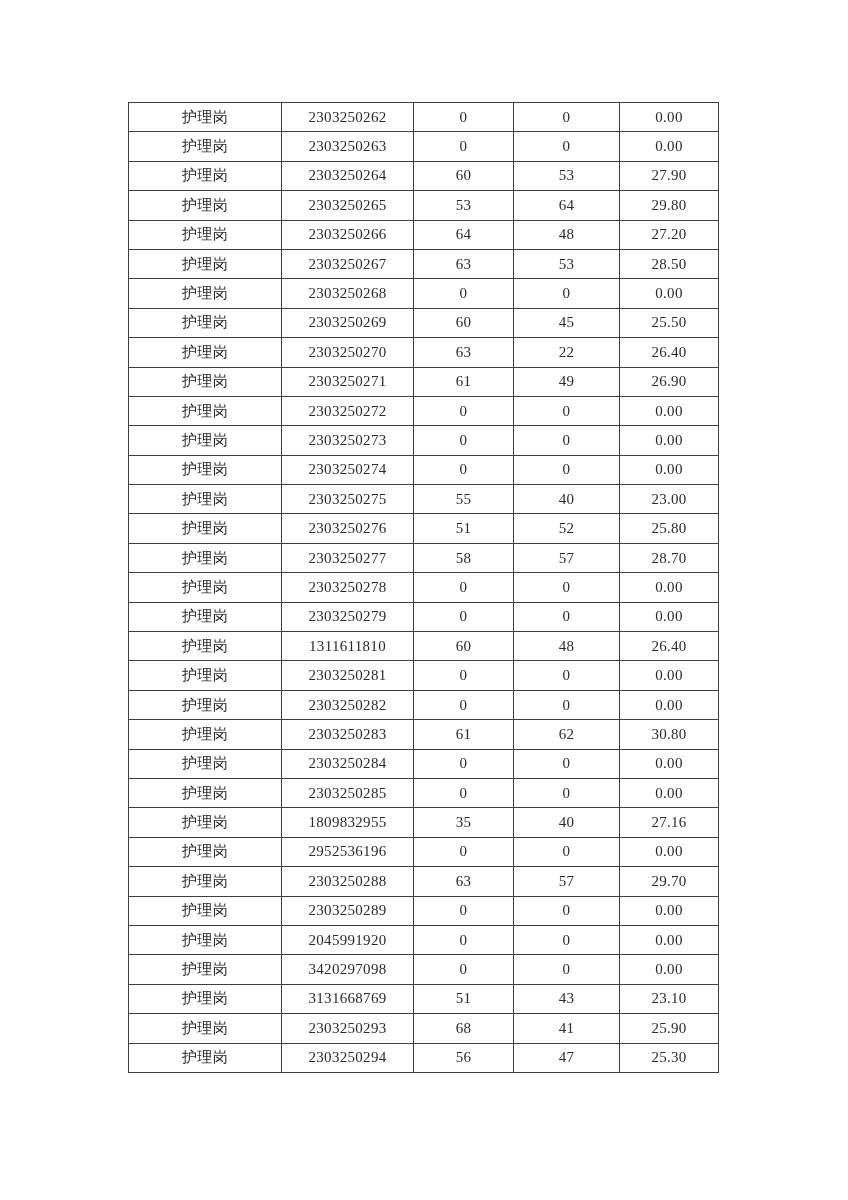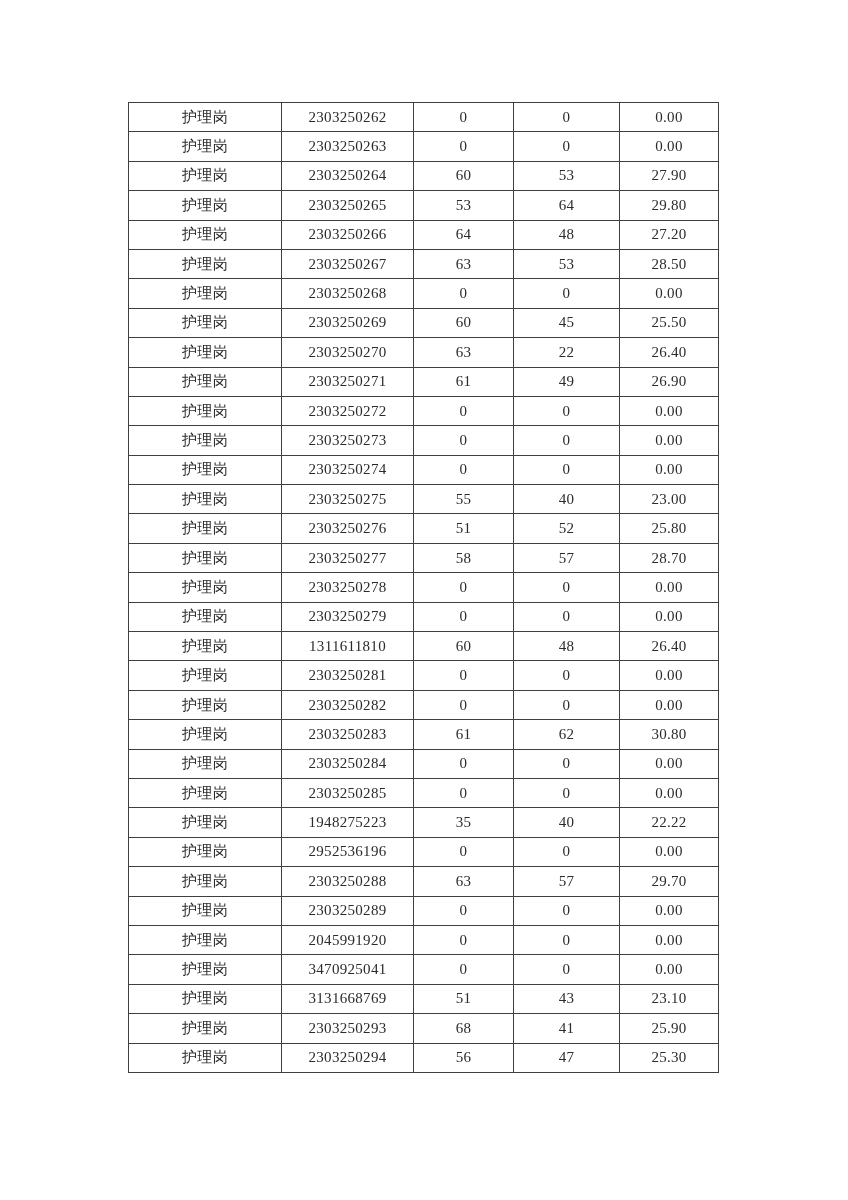--- a/index.html
+++ b/index.html
@@ -216,24 +216,24 @@
         </tr>
         <tr>
           <td>护理岗</td>
           <td>2303250285</td>
           <td>0</td>
           <td>0</td>
           <td>0.00</td>
         </tr>
         <tr>
           <td>护理岗</td>
-          <td>1948275223</td>
+          <td>1809832955</td>
           <td>35</td>
           <td>40</td>
-          <td>22.22</td>
+          <td>27.16</td>
         </tr>
         <tr>
           <td>护理岗</td>
           <td>2952536196</td>
           <td>0</td>
           <td>0</td>
           <td>0.00</td>
         </tr>
         <tr>
           <td>护理岗</td>
@@ -251,21 +251,21 @@
         </tr>
         <tr>
           <td>护理岗</td>
           <td>2045991920</td>
           <td>0</td>
           <td>0</td>
           <td>0.00</td>
         </tr>
         <tr>
           <td>护理岗</td>
-          <td>3470925041</td>
+          <td>3420297098</td>
           <td>0</td>
           <td>0</td>
           <td>0.00</td>
         </tr>
         <tr>
           <td>护理岗</td>
           <td>3131668769</td>
           <td>51</td>
           <td>43</td>
           <td>23.10</td>

